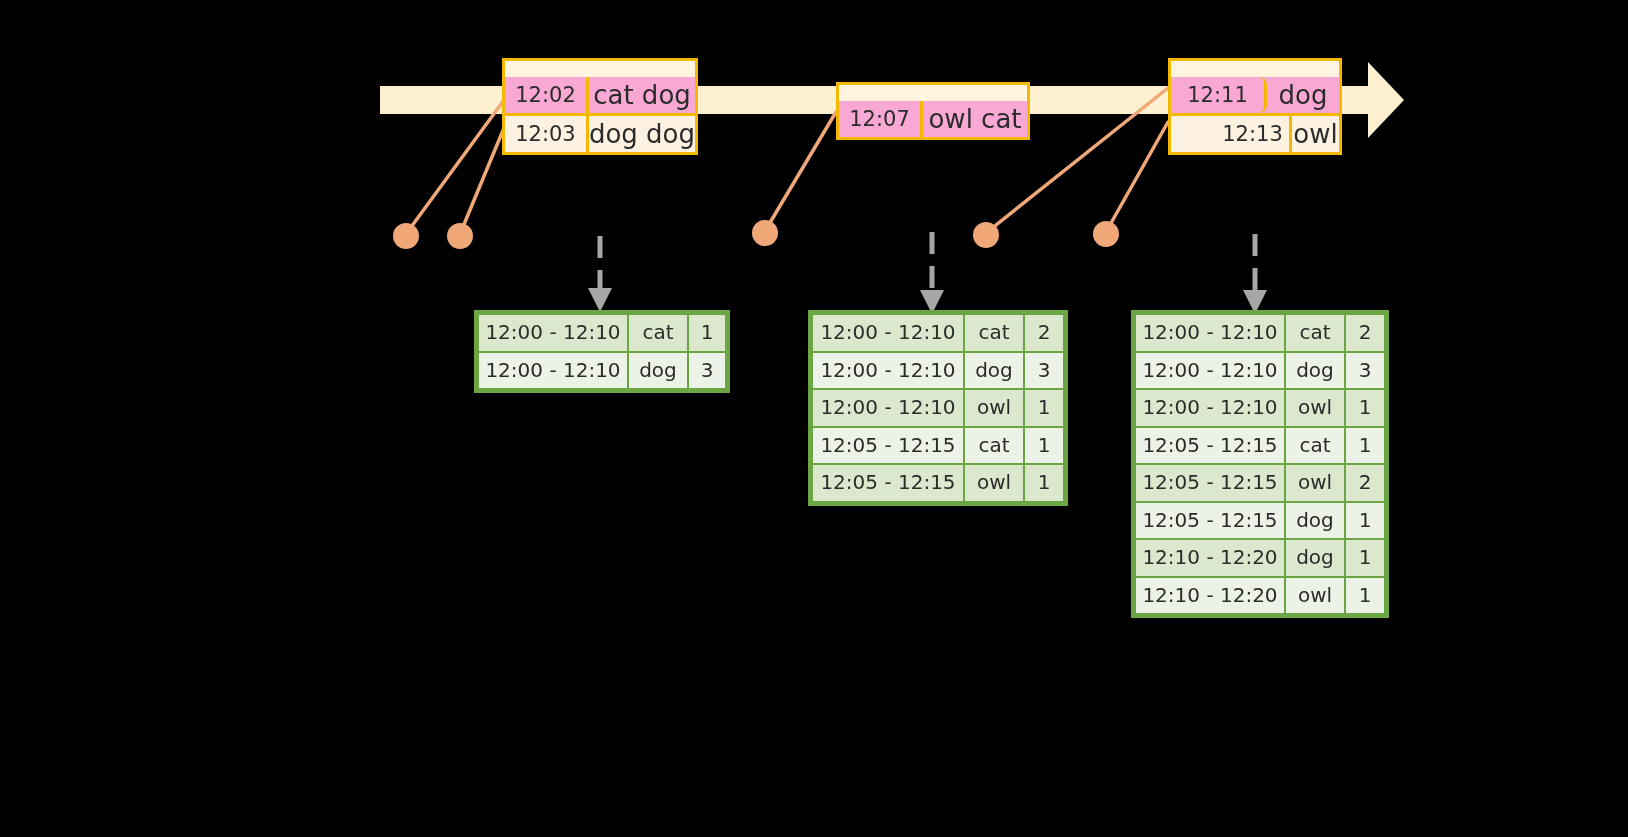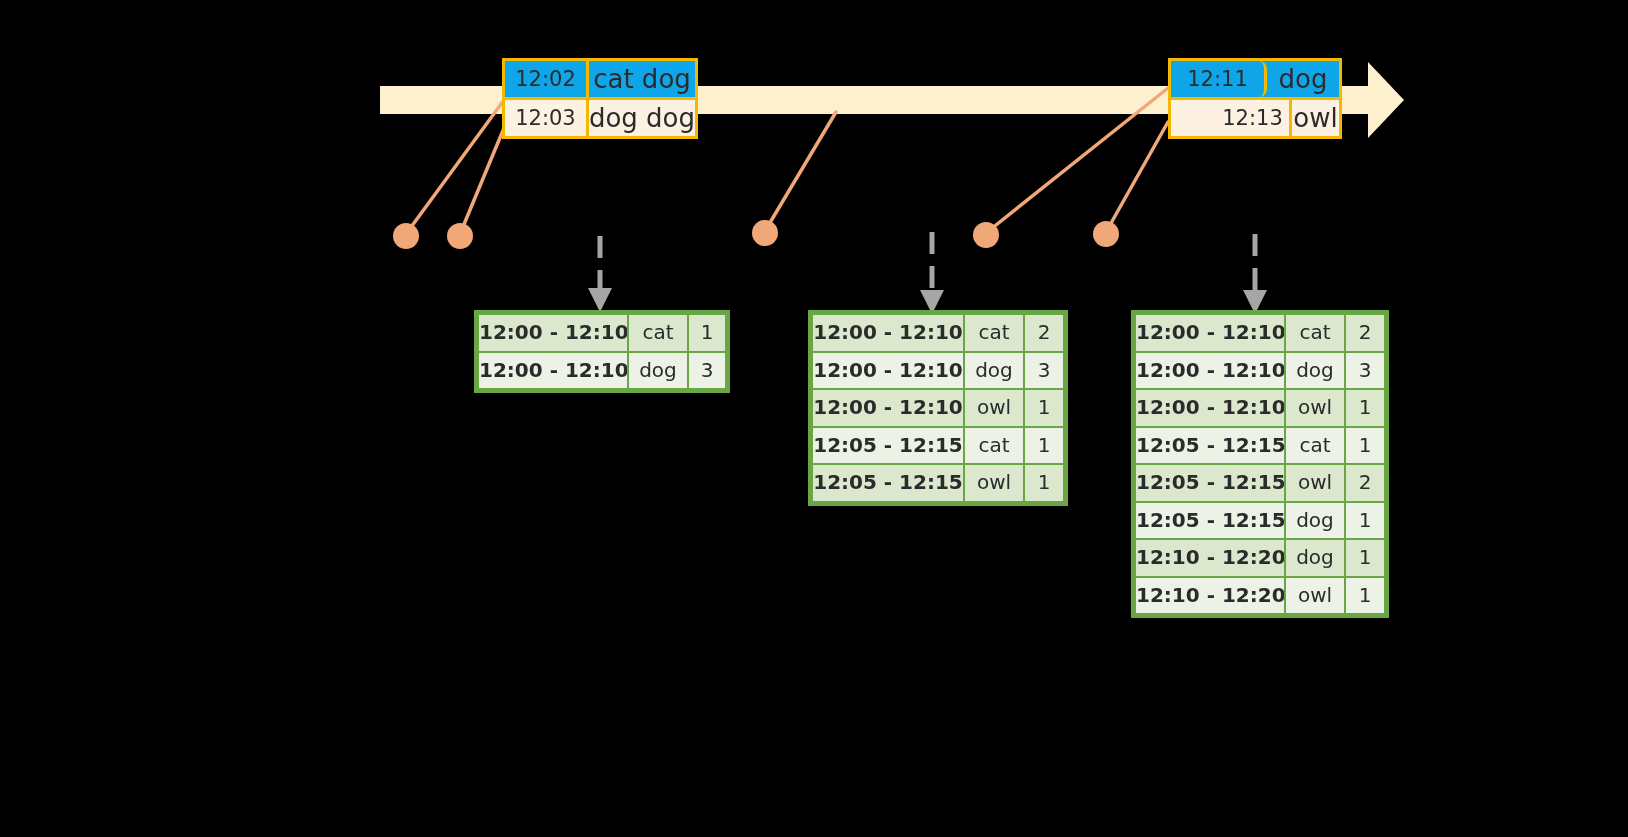--- a/index.html
+++ b/index.html
@@ -38,21 +38,21 @@
     box-sizing: border-box;
     background: #FFF4E0;
   }
   .event-row {
     display: flex;
     box-sizing: border-box;
   }
   .event-row + .event-row {
     border-top: 3px solid #F5B800;
   }
-  .event-row.shade-dark  { background: #0ea5e9; }
+  .event-row.shade-dark  { background: #f9a8d4; margin-top: 16px; }
   .event-row.shade-light { background: #FDF1E2; }
 
   .event-time {
     box-sizing: border-box;
     border-right: 3px solid #F5B800;
     text-align: center;
     color: #2b2b2b;
     font-size: 21px;
     line-height: 36px;
     height: 36px;
@@ -87,21 +87,21 @@
     font-size: 20px;
     line-height: 35.5px;
     text-align: center;
     white-space: nowrap;
     margin: 1px;
     overflow: hidden;
   }
   .rt-row.shade-dark  .rt-cell { background: #DCE8CD; }
   .rt-row.shade-light .rt-cell { background: #EDF2E6; }
 
-  .rt-cell.c-window { width: 168px; font-weight: bold; }
+  .rt-cell.c-window { width: 168px; }
   .rt-cell.c-word   { width: 58px; }
   .rt-cell.c-count  { width: 42px; }
 
   
   .tbl-1 .rt-cell.c-window { width: 148px; }
   .tbl-1 .rt-cell.c-word   { width: 58px; }
   .tbl-1 .rt-cell.c-count  { width: 36px; }
 
   .tbl-2 .rt-cell.c-window { width: 150px; }
   .tbl-2 .rt-cell.c-word   { width: 58px; }
@@ -159,20 +159,26 @@
     <div class="event-row shade-dark">
       <span class="event-time" style="width:84px;">12:02</span>
       <span class="event-words">cat dog</span>
     </div>
     <div class="event-row shade-light">
       <span class="event-time" style="width:84px;">12:03</span>
       <span class="event-words">dog dog</span>
     </div>
   </div>
 
+  <div class="event-box" style="left:836px; top:82px; width:194px;">
+    <div class="event-row shade-dark">
+      <span class="event-time" style="width:84px;">12:07</span>
+      <span class="event-words">owl cat</span>
+    </div>
+  </div>
 
   <div class="event-box" style="left:1168px; top:58px; width:174px;">
     <div class="event-row shade-dark">
       <span class="event-time" style="width:96px;border-radius:8px;">12:11</span>
       <span class="event-words">dog</span>
     </div>
     <div class="event-row shade-light">
       <span class="event-time" style="width:76px;margin-left:45px;">12:13</span>
       <span class="event-words">owl</span>
     </div>

